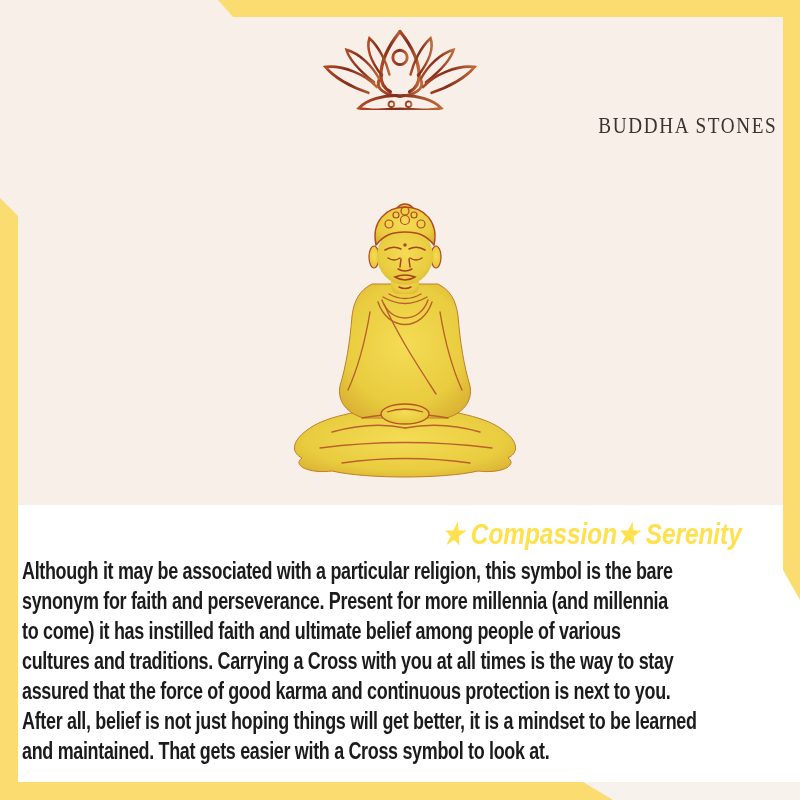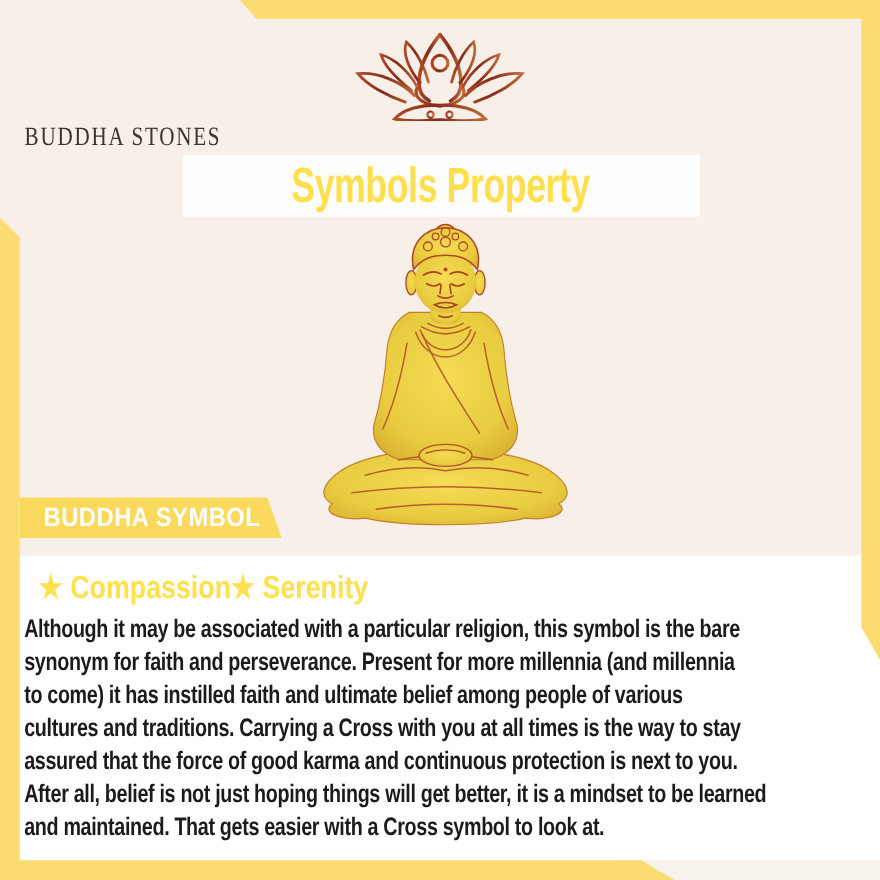--- a/index.html
+++ b/index.html
@@ -14,41 +14,41 @@
     position:absolute; left:166px; top:141px; width:470px; height:56px;
     background:#fdfdfb; display:flex; align-items:center; justify-content:center;
   }
   .title-banner span {
     font-size:45px; font-weight:bold; color:#ffdf4d; white-space:nowrap;
     transform:scaleX(0.72); letter-spacing:-0.5px;
   }
 
   .logo-wrap { position:absolute; left:312px; top:22px; width:176px; height:88px; }
   .brand-name {
-    position:absolute; left:0; top:112px; width:800px; text-align:left;
+    position:absolute; left:0; top:112px; width:800px; text-align:right;
     font-family:"Liberation Serif", serif; font-size:24px; color:#3a332e;
     letter-spacing:2px; white-space:nowrap;
   }
   .brand-name span { display:inline-block; transform:scaleX(0.80); }
 
   .buddha-wrap { position:absolute; left:272px; top:200px; width:266px; height:282px; }
 
   .ribbon {
     position:absolute; left:18px; top:452px; width:238px; height:37px;
     background:#fbd95c; clip-path:polygon(0 0, 94.5% 0, 100% 100%, 0 100%);
     display:flex; align-items:center;
   }
   .ribbon span {
     padding-left:24px; font-size:24px; font-weight:bold; color:#ffffff;
     letter-spacing:0.5px; white-space:nowrap; transform:scaleX(0.90); transform-origin:left center;
   }
 
   .props-line {
     position:absolute; left:0; top:514px; width:764px; height:40px;
-    display:flex; align-items:center; justify-content:flex-start;
+    display:flex; align-items:center; justify-content:flex-end;font-style:italic;
   }
   .props-line span {
     font-size:29px; font-weight:bold; color:#ffe04d; white-space:nowrap;
     transform:scaleX(0.84) translateX(8px); letter-spacing:0px;
   }
 
   .body-text { position:absolute; left:22px; top:556px; width:760px; }
   .body-text .line {
     height:30px; line-height:30px; font-size:23px; font-weight:bold; color:#1b1b1b;
     letter-spacing:-0.4px; white-space:nowrap; transform:scaleX(0.78); transform-origin:left center;
@@ -95,23 +95,20 @@
         <path d="M112,63 C126,52 138,40 141,29 C127,33 114,46 107,59" stroke-width="2.6"></path>
 
         <path d="M52,74 C34,68 16,58 7,47 C26,45 49,55 61,68" stroke-width="2.8"></path>
         <path d="M118,74 C136,68 154,58 163,47 C144,45 121,55 109,68" stroke-width="2.8"></path>
       </g>
     </svg>
   </div>
 
   <div class="brand-name"><span>BUDDHA STONES</span></div>
 
-  <div class="title-banner">
-    <span>Symbols Property</span>
-  </div>
 
   <div class="buddha-wrap">
     <svg viewBox="0 0 266 282" width="266" height="282">
       <defs>
         <radialGradient id="gold" cx="0.5" cy="0.45" r="0.75">
           <stop offset="0" stop-color="#f4dc55"></stop>
           <stop offset="0.6" stop-color="#e9cc3f"></stop>
           <stop offset="1" stop-color="#d2a52e"></stop>
         </radialGradient>
       </defs>
@@ -164,23 +161,20 @@
         <path d="M48,248 Q133,237 220,248"></path>
         <path d="M70,263 Q133,254 198,263"></path>
         <path d="M90,218 Q133,210 176,218"></path>
       </g>
 
       <ellipse cx="133" cy="214" rx="24" ry="10" fill="url(#gold)" stroke="#b5542b" stroke-width="1.3"></ellipse>
       <path d="M115,212 Q133,206 151,212" fill="none" stroke="#b5542b" stroke-width="1.3"></path>
     </svg>
   </div>
 
-  <div class="ribbon">
-    <span>BUDDHA SYMBOL</span>
-  </div>
 
   <div class="props-line">
     <span>★ Compassion★ Serenity</span>
   </div>
 
   <div class="body-text">
     <div class="line">Although it may be associated with a particular religion, this symbol is the bare</div>
     <div class="line">synonym for faith and perseverance. Present for more millennia (and millennia</div>
     <div class="line">to come) it has instilled faith and ultimate belief among people of various</div>
     <div class="line">cultures and traditions. Carrying a Cross with you at all times is the way to stay</div>

